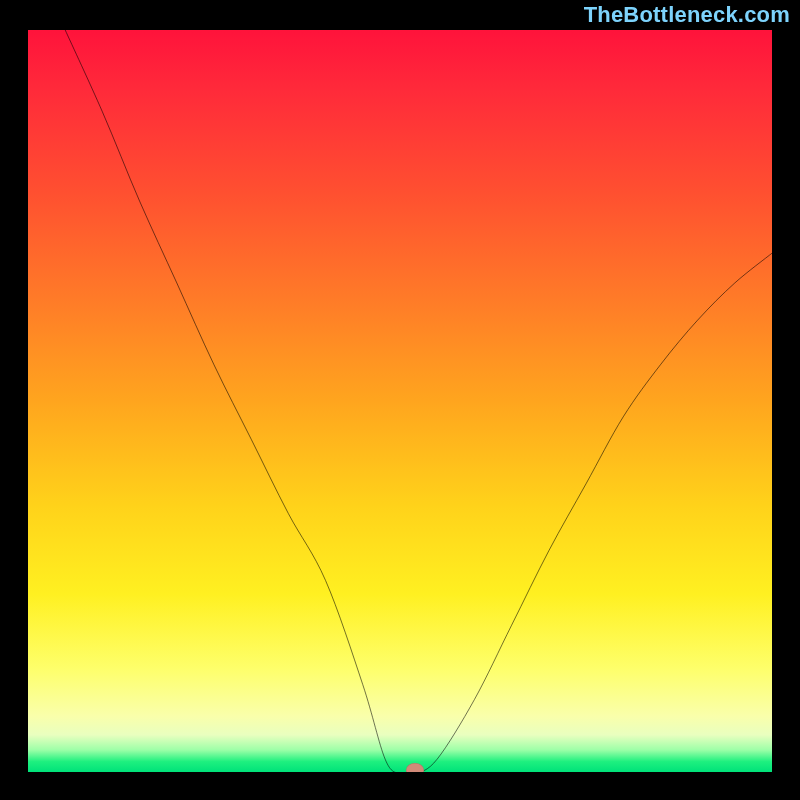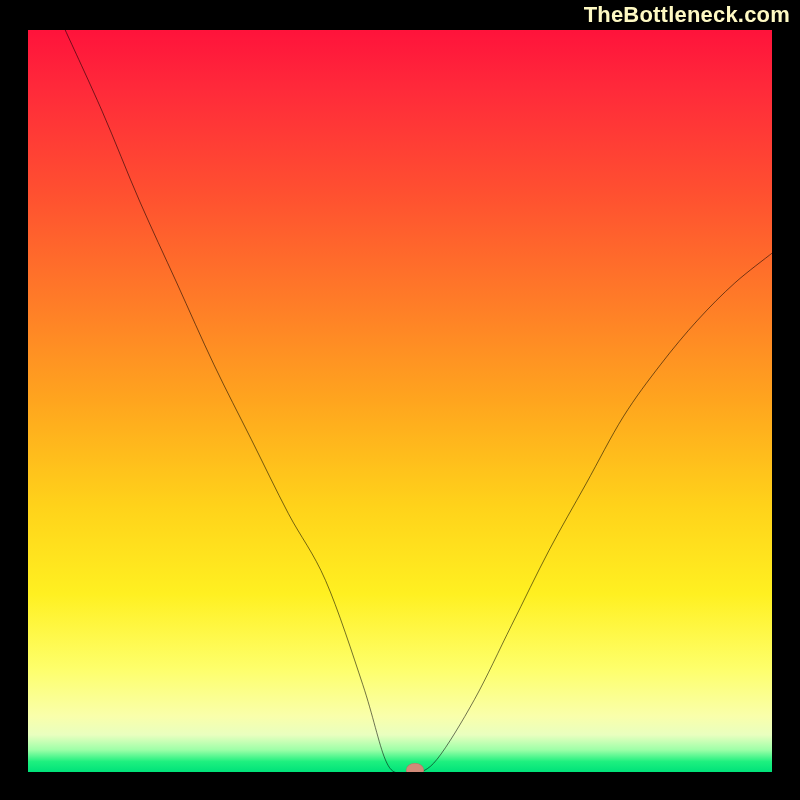--- a/index.html
+++ b/index.html
@@ -14,21 +14,21 @@
   .frame {
     position: relative;
     width: 800px;
     height: 800px;
     background: #000;
   }
   .watermark {
     position: absolute;
     top: 2px;
     right: 10px;
-    color: #fef9c3;
+    color: #7dd3fc;
     font-size: 22px;
     font-weight: 600;
     letter-spacing: 0.2px;
     user-select: none;
   }
   .plot-area {
     position: absolute;
     left: 28px;
     top: 30px;
     width: 744px;

